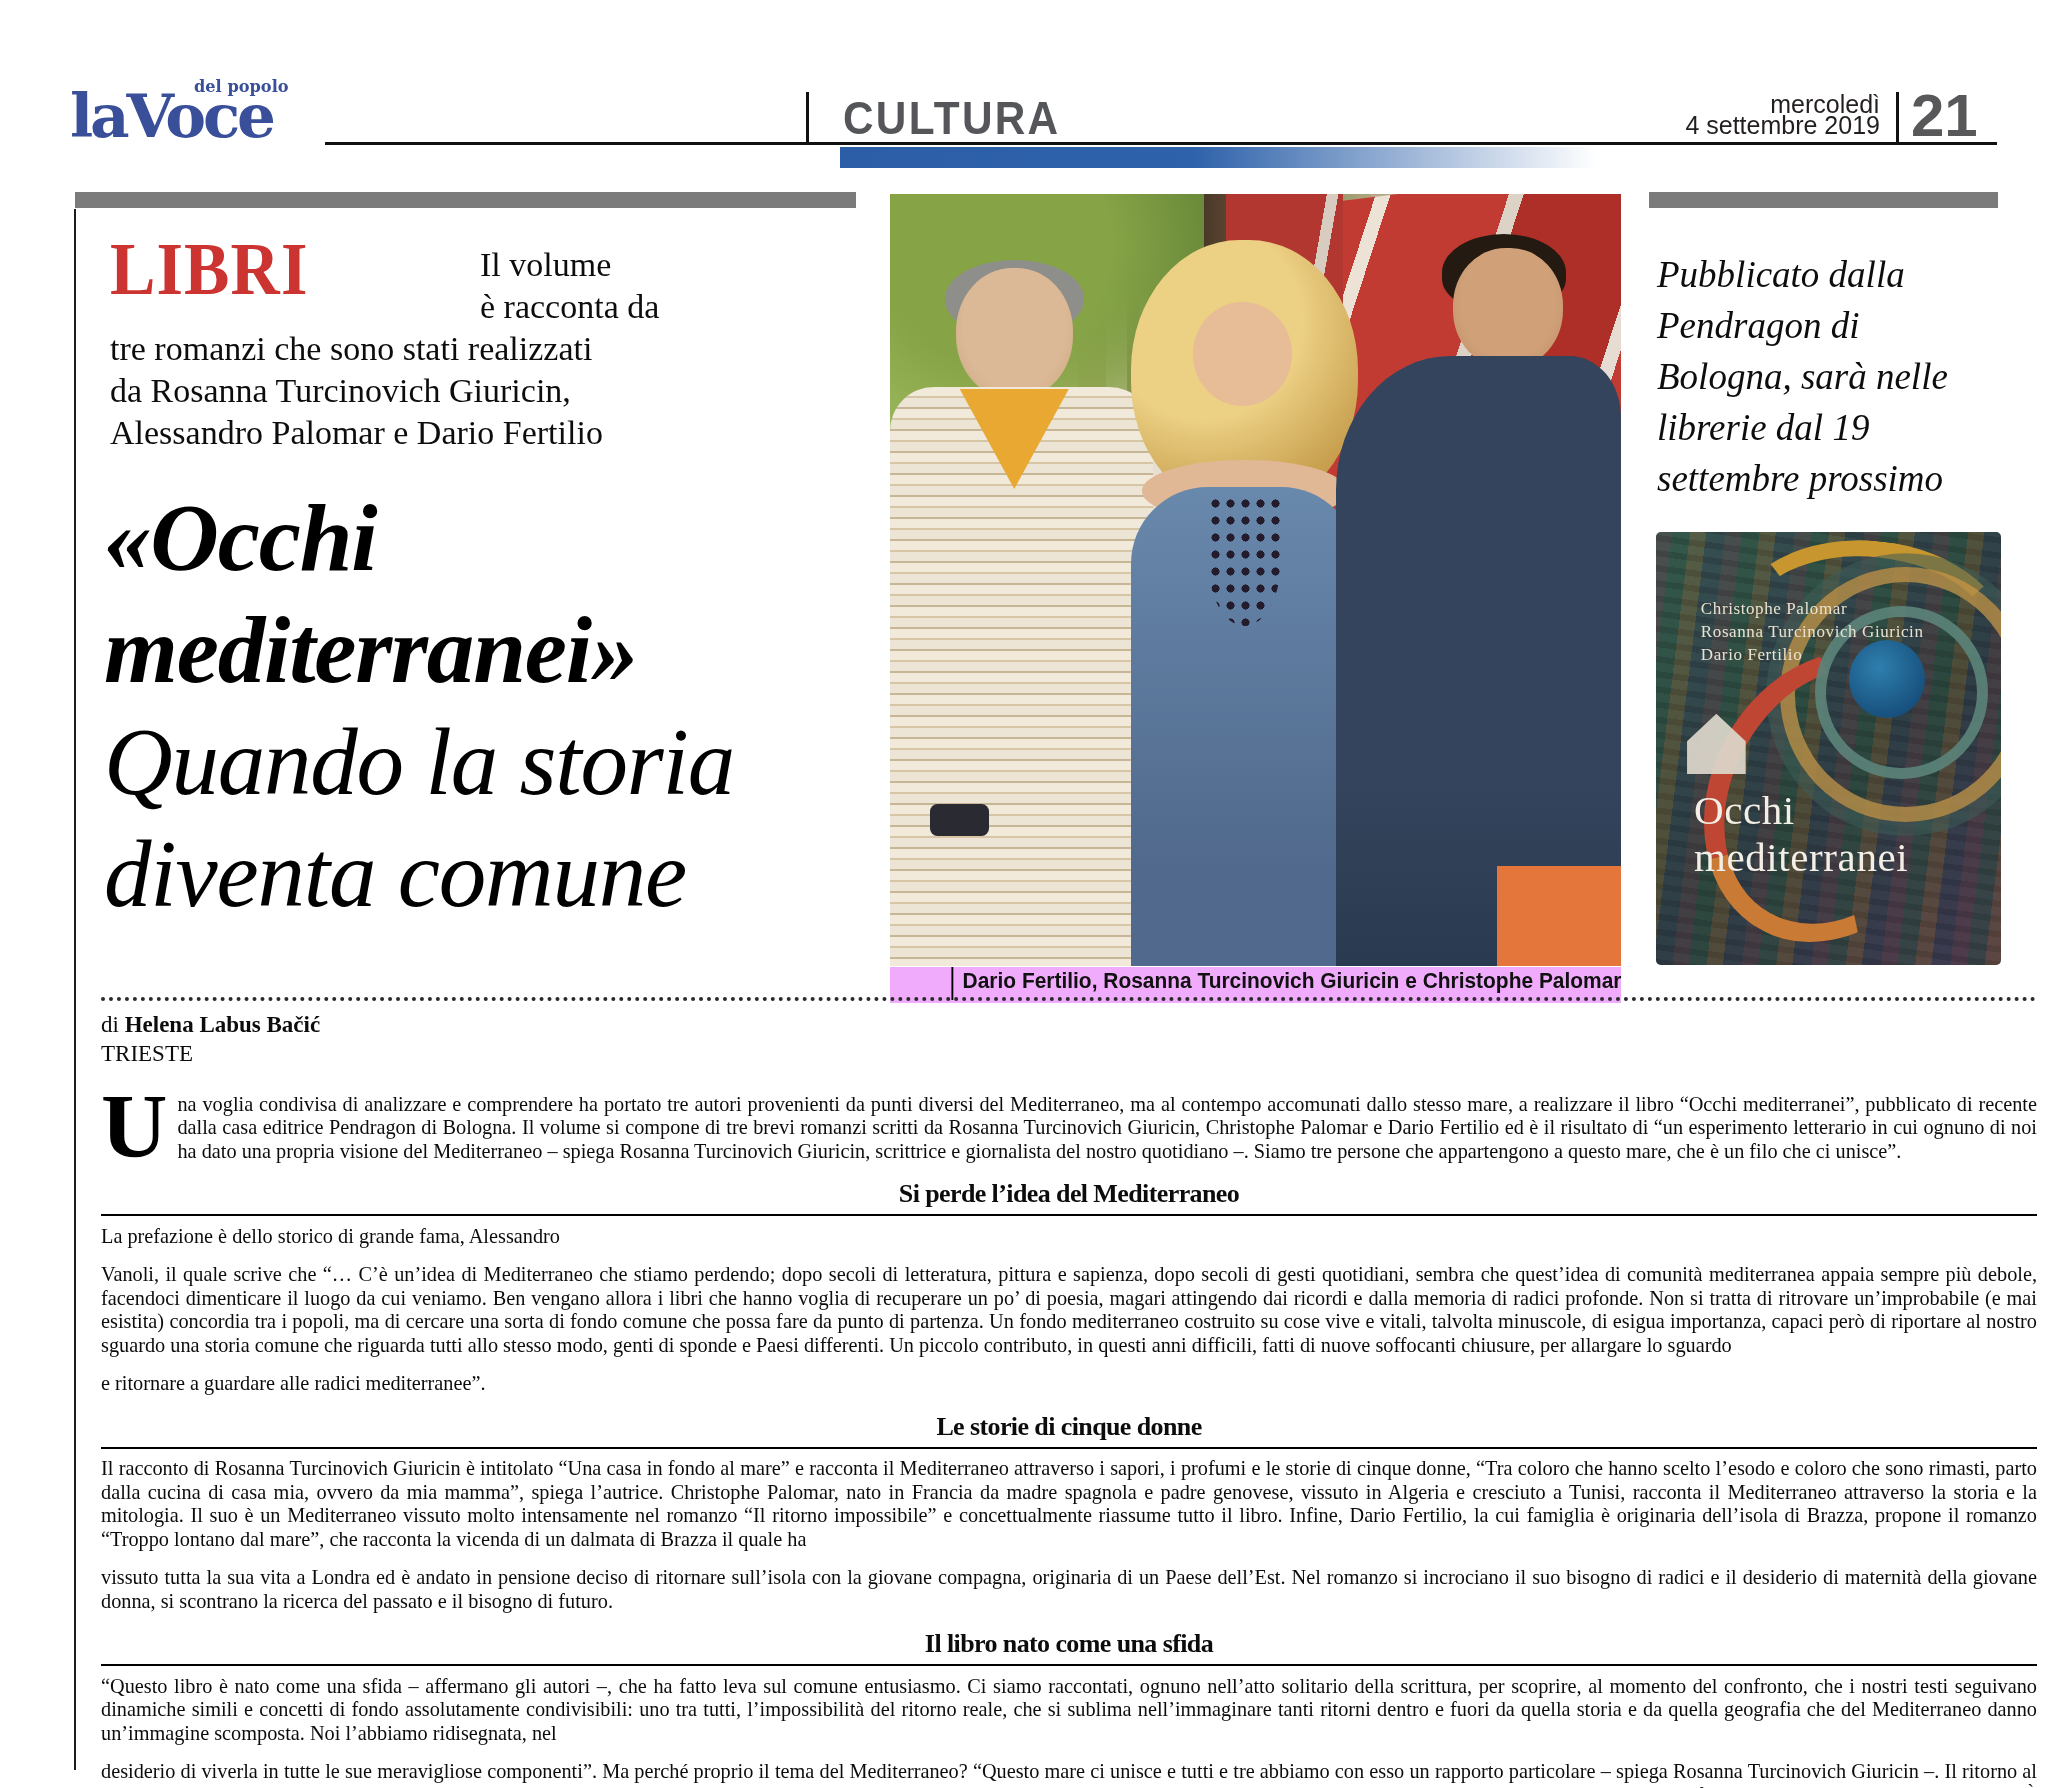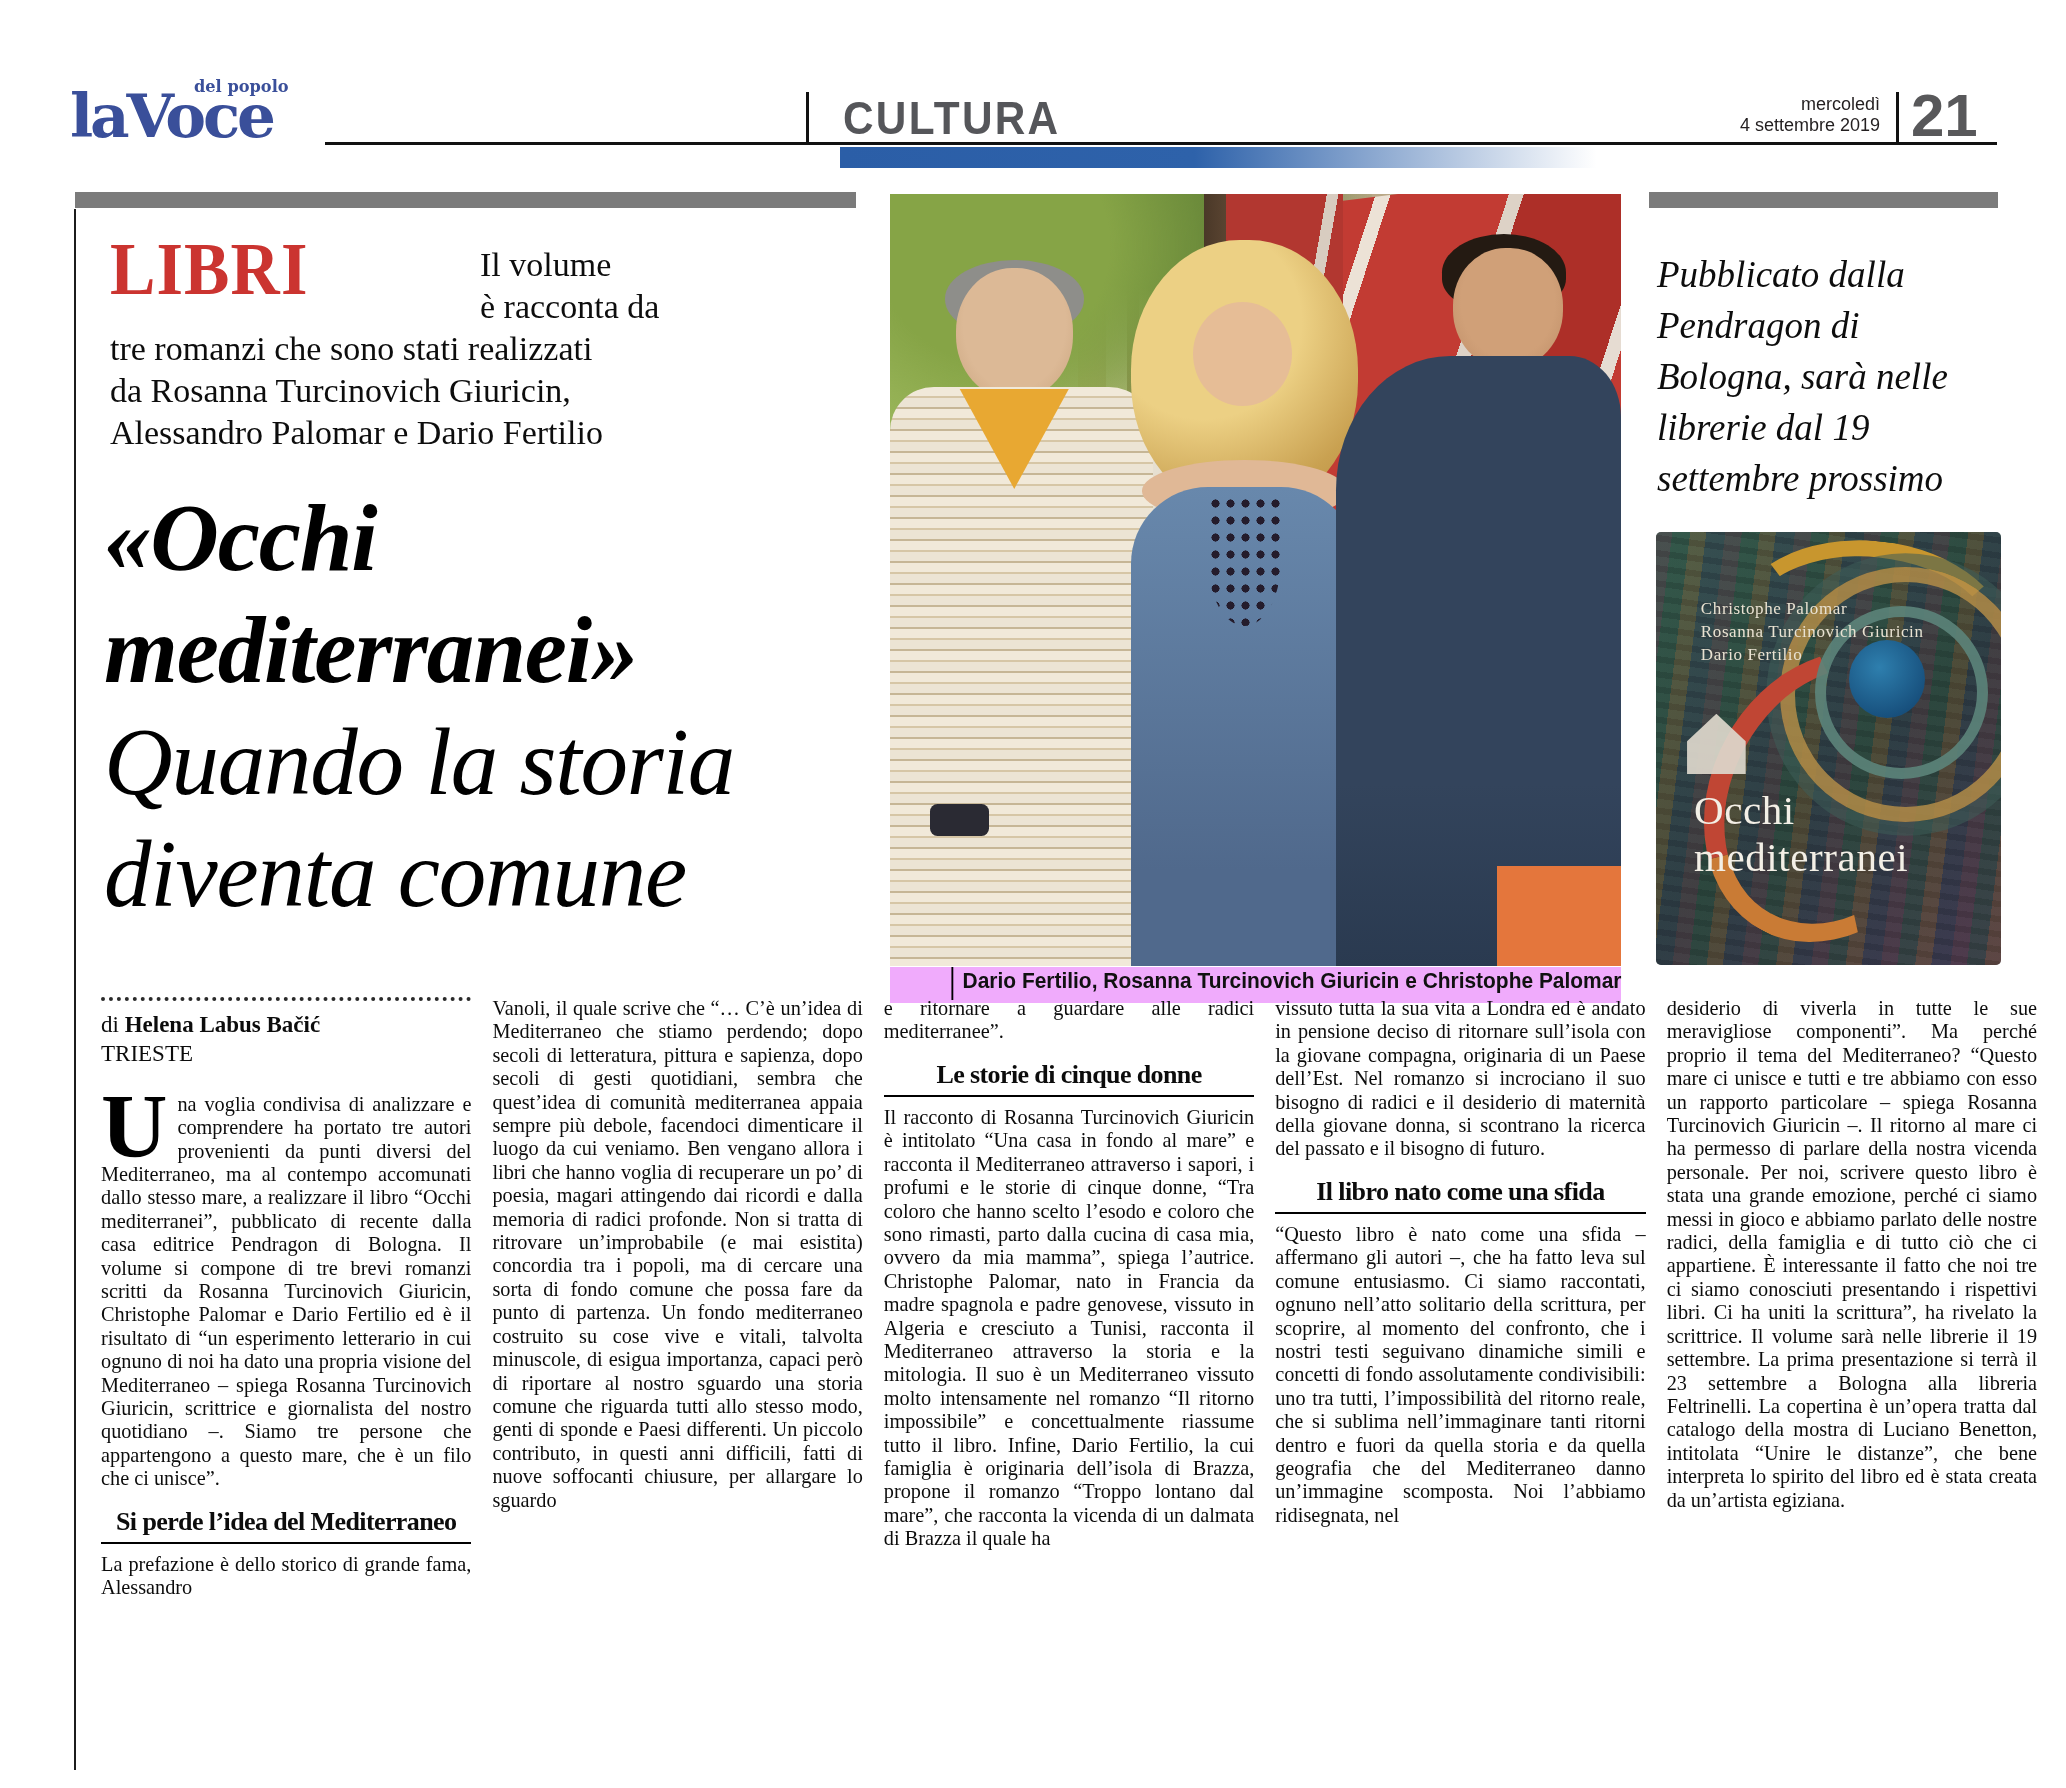--- a/index.html
+++ b/index.html
@@ -11,21 +11,21 @@
   .masthead .logo-main{font-family:"DejaVu Serif", serif;font-weight:800;font-size:60px;line-height:60px;
         color:#3a4f9a;letter-spacing:-3.1px;transform:scaleX(1.02);display:inline-block;}
   .masthead .logo-tag{position:absolute;left:122px;top:-8.7px;font-family:"DejaVu Serif", serif;
         font-weight:700;font-size:16.2px;color:#3a4f9a;letter-spacing:0;}
   .header-rule{position:absolute;left:325px;top:142px;width:1672px;height:3.1px;background:#111;}
   .section-title{position:absolute;left:843px;top:91px;font-family:"Liberation Sans", sans-serif;
         font-weight:700;font-size:46px;letter-spacing:2.5px;color:#55565a;transform:scaleX(0.92);transform-origin:left top;}
   .vline{position:absolute;top:92px;width:2.5px;height:50px;background:#111;}
   .vline1{left:806px;} .vline2{left:1896px;}
   .dateblock{position:absolute;left:1599px;top:94px;width:281px;text-align:right;
-        font-family:"Liberation Sans", sans-serif;font-size:18px;line-height:21px;color:#231f20;}
+        font-family:"Liberation Sans", sans-serif;font-size:25px;line-height:21px;color:#231f20;}
   .pagenum{position:absolute;left:1911px;top:81px;font-family:"Liberation Sans", sans-serif;
         font-weight:700;font-size:60px;color:#58585a;}
   .blue-band{position:absolute;left:840px;top:147px;width:788px;height:20.6px;
         background:linear-gradient(to right,#2b5ea7 0%,#2e62aa 45%,rgba(46,98,170,0) 96%);}
   .gray-bar{position:absolute;top:192px;height:16.2px;background:#7b7b7b;}
   .gray-bar.left{left:75px;width:781px;}
   .gray-bar.right{left:1649px;width:349px;}
   .left-edge{position:absolute;left:74px;top:209px;width:1.9px;height:1561px;background:#1c1c1c;}
 
   
@@ -104,21 +104,21 @@
         border:16.2px solid rgba(0,0,0,0);border-left:21px solid #c04634;border-bottom:19px solid #c97b35;
         transform:rotate(28deg);}
   .bk-house{left:9%;top:42%;width:17%;height:14%;background:#ddd8cc;opacity:.92;
         clip-path:polygon(0 45%,50% 0,100% 45%,100% 100%,0 100%);}
   .bk-authors{left:13%;top:15%;width:76%;color:#e9e2d2;font-size:17px;line-height:23px;
         font-family:"Liberation Serif", serif;letter-spacing:0.6px;}
   .bk-title{left:11%;top:59%;width:80%;color:#f3efe6;font-size:41px;line-height:47px;
         font-family:"Liberation Serif", serif;letter-spacing:0.6px;}
 
   
-  .body-cols{position:absolute;left:101px;top:997px;width:1936px;height:788px;display:flex;gap:21px;}
+  .body-cols{position:absolute;left:101px;top:997px;width:1936px;height:788px;display:flex;gap:15px;flex-direction:column;}
   .col{flex:1;font-size:20.3px;line-height:23.4px;text-align:justify;color:#0c0c0c;}
   .byline{border-top:4.4px dotted #2a2a2a;padding-top:8.7px;font-size:23px;line-height:29px;
         text-align:left;margin-bottom:25px;}
   .byline .b-name{font-weight:700;}
   .dropcap{float:left;font-weight:700;font-size:92px;line-height:66px;padding-right:10px;color:#000;}
   .subhead{font-family:Liberation Serif, serif;font-weight:700;font-size:26px;line-height:29px;
         letter-spacing:-0.6px;text-align:center;border-bottom:2.5px solid #000;padding-bottom:6.2px;
         margin:16.2px 0 8.7px 0;transform-origin:left top;}
   .col p{margin:0;}
 </style>

